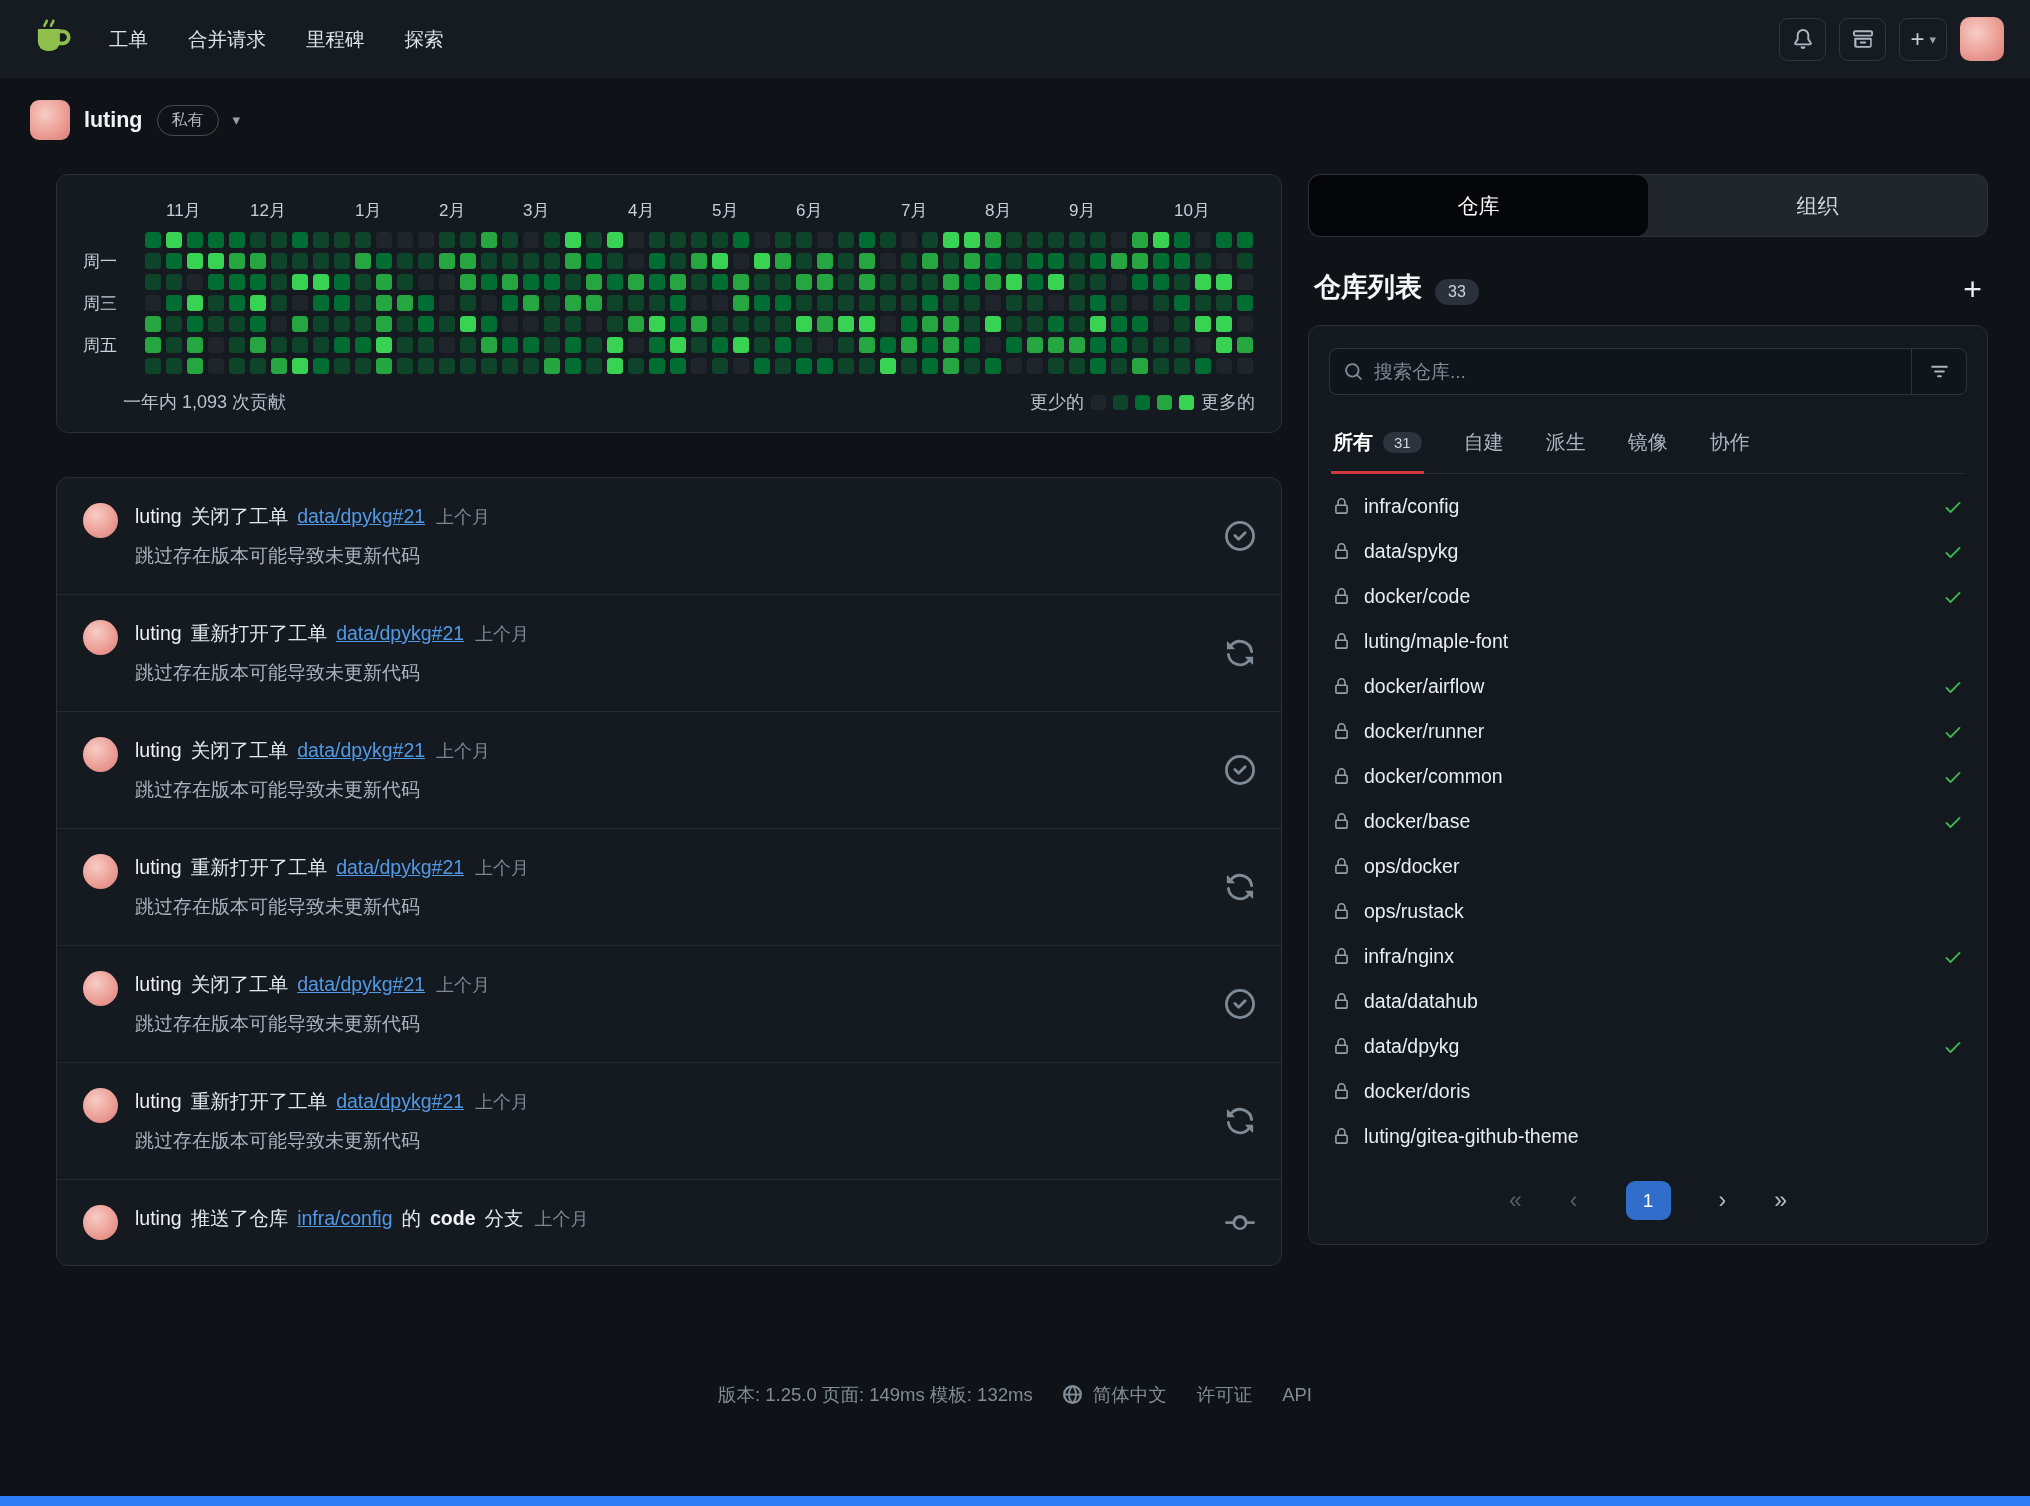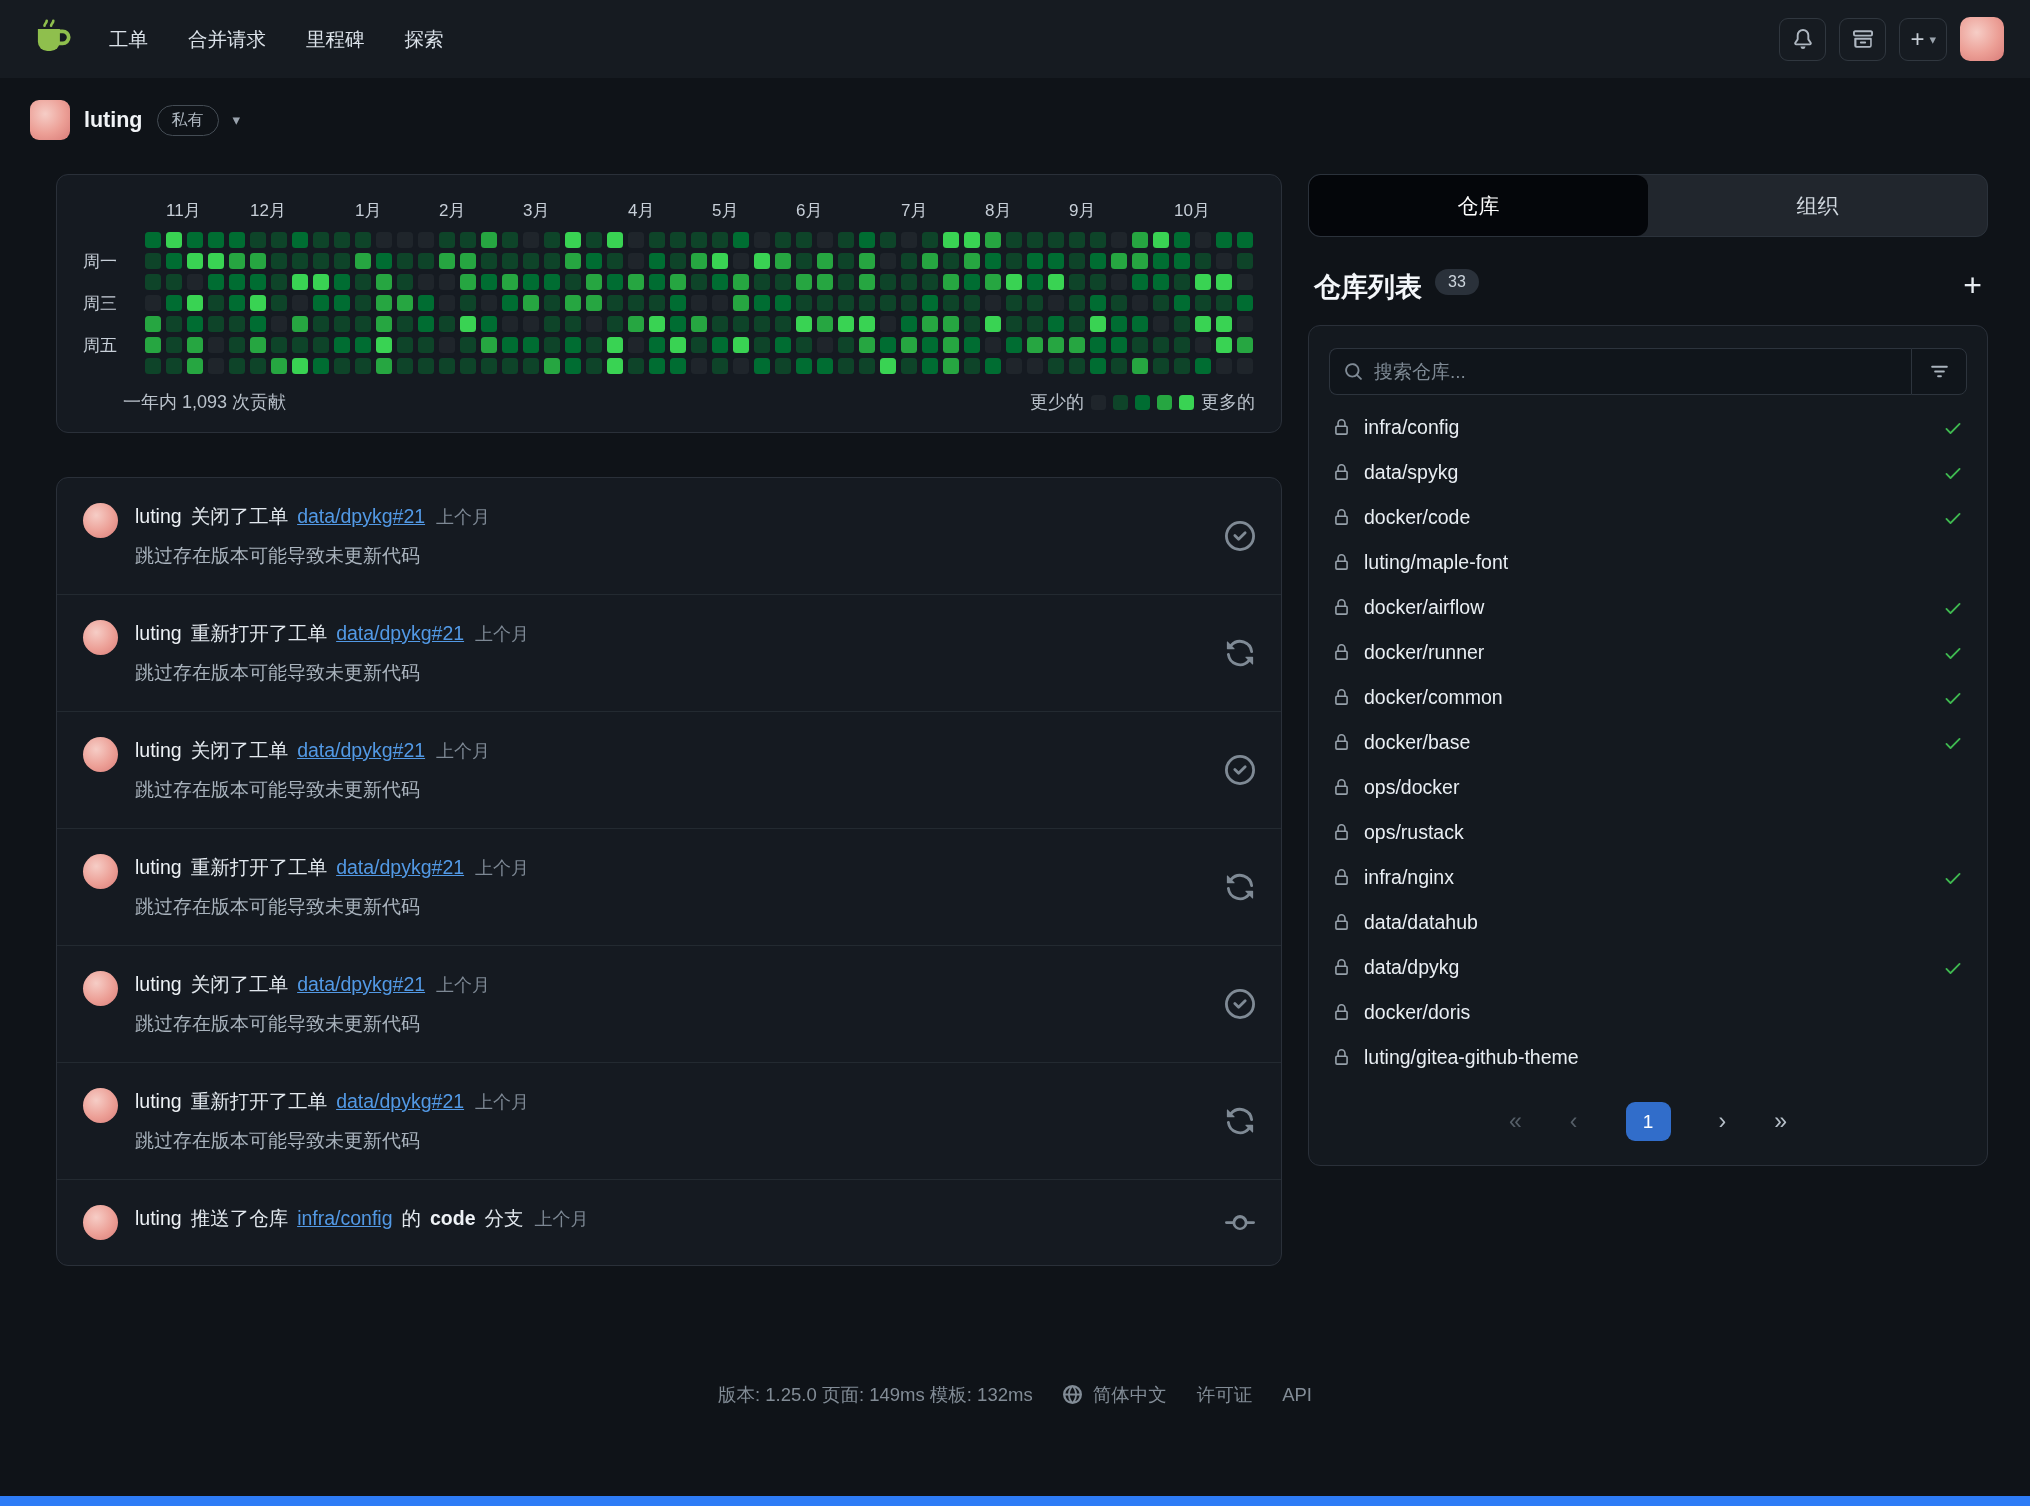--- a/index.html
+++ b/index.html
@@ -73,21 +73,21 @@
   .avatar.xs { width: 21px; height: 21px; }
   .commit-sha { font-family: "Liberation Mono", "DejaVu Sans Mono", monospace; color: #98a2ad; font-size: 16.5px; }
   .commit-msg { color: #8b96a1; font-size: 17.5px; }
   .feed-icon { margin-left: auto; align-self: center; color: #7f8a95; }
   .feed-icon svg { width: 30px; height: 30px; }
 
   
   .seg-tabs { display: flex; background: #21262d; border: 1px solid #2b323b; border-radius: 12px; overflow: hidden; height: 63px; }
   .seg-tab { flex: 1; display: flex; align-items: center; justify-content: center; font-size: 21px; color: #d3dae1; cursor: pointer; }
   .seg-tab.active { background: #04060a; color: #fff; border-radius: 12px; }
-  .repo-head { display: flex; align-items: flex-start; margin: 32px 6px 20px; }
+  .repo-head { display: flex; align-items: flex-end; margin: 32px 6px 20px; }
   .repo-title { font-size: 27px; font-weight: 700; color: #f4f7fa; }
   .count-badge { margin-left: 13px; background: #2a313a; color: #cdd5dd; border-radius: 999px; padding: 4px 13px; font-size: 16px; }
   .add-repo { margin-left: auto; color: #e8edf2; font-size: 32px; line-height: 1; cursor: pointer; }
   .repo-card { background: #14191f; padding-top: 22px; }
   .search-row { display: flex; margin: 0 20px; }
   .search-box { flex: 1; display: flex; align-items: center; gap: 11px; border: 1px solid #2d343d; border-right: none; border-radius: 8px 0 0 8px; background: #10151b; height: 47px; padding: 0 14px; color: #7f8a95; }
   .search-box svg { width: 19px; height: 19px; }
   .search-box input { flex: 1; background: transparent; border: none; outline: none; color: #0ea5e9; font-size: 19px; font-family: inherit; }
   .search-box input::placeholder { color: #7f8a95; }
   .filter-btn { width: 56px; border: 1px solid #2d343d; border-radius: 0 8px 8px 0; display: flex; align-items: center; justify-content: center; color: #aab4be; cursor: pointer; background: #10151b; }
@@ -744,20 +744,38 @@
             </svg>
           <input type="text" placeholder="搜索仓库..." style="">
         </label>
         <span class="filter-btn">
           <svg viewBox="0 0 16 16">
               <path fill="currentColor" d="M1.75 3.25h12.5a.75.75 0 010 1.5H1.75a.75.75 0 010-1.5zM4.25 7.25h7.5a.75.75 0 010 1.5h-7.5a.75.75 0 010-1.5zM6.75 11.25h2.5a.75.75 0 010 1.5h-2.5a.75.75 0 010-1.5z"></path>
             </svg>
         </span>
       </div>
 
+      <div class="ftabs" id="filter-tabs">
+          <div class="ftab active">
+            <span>所有</span>
+            <span class="mini-badge">31</span>
+          </div>
+          <div class="ftab">
+            <span>自建</span>
+          </div>
+          <div class="ftab">
+            <span>派生</span>
+          </div>
+          <div class="ftab">
+            <span>镜像</span>
+          </div>
+          <div class="ftab">
+            <span>协作</span>
+          </div>
+        </div>
 
       <div class="repo-list" id="repo-list">
           <div class="repo-row">
     <span class="lock">
       <svg viewBox="0 0 16 16">
                 <path fill="currentColor" d="M4 4a4 4 0 018 0v2h.25c.966 0 1.75.784 1.75 1.75v5.5A1.75 1.75 0 0112.25 15h-8.5A1.75 1.75 0 012 13.25v-5.5C2 6.784 2.784 6 3.75 6H4V4zm8.25 3.5h-8.5a.25.25 0 00-.25.25v5.5c0 .138.112.25.25.25h8.5a.25.25 0 00.25-.25v-5.5a.25.25 0 00-.25-.25zM10.5 6V4a2.5 2.5 0 00-5 0v2h5z"></path>
               </svg>
     </span>
     <a class="repo-name">infra/config</a>
     <span class="repo-check">

